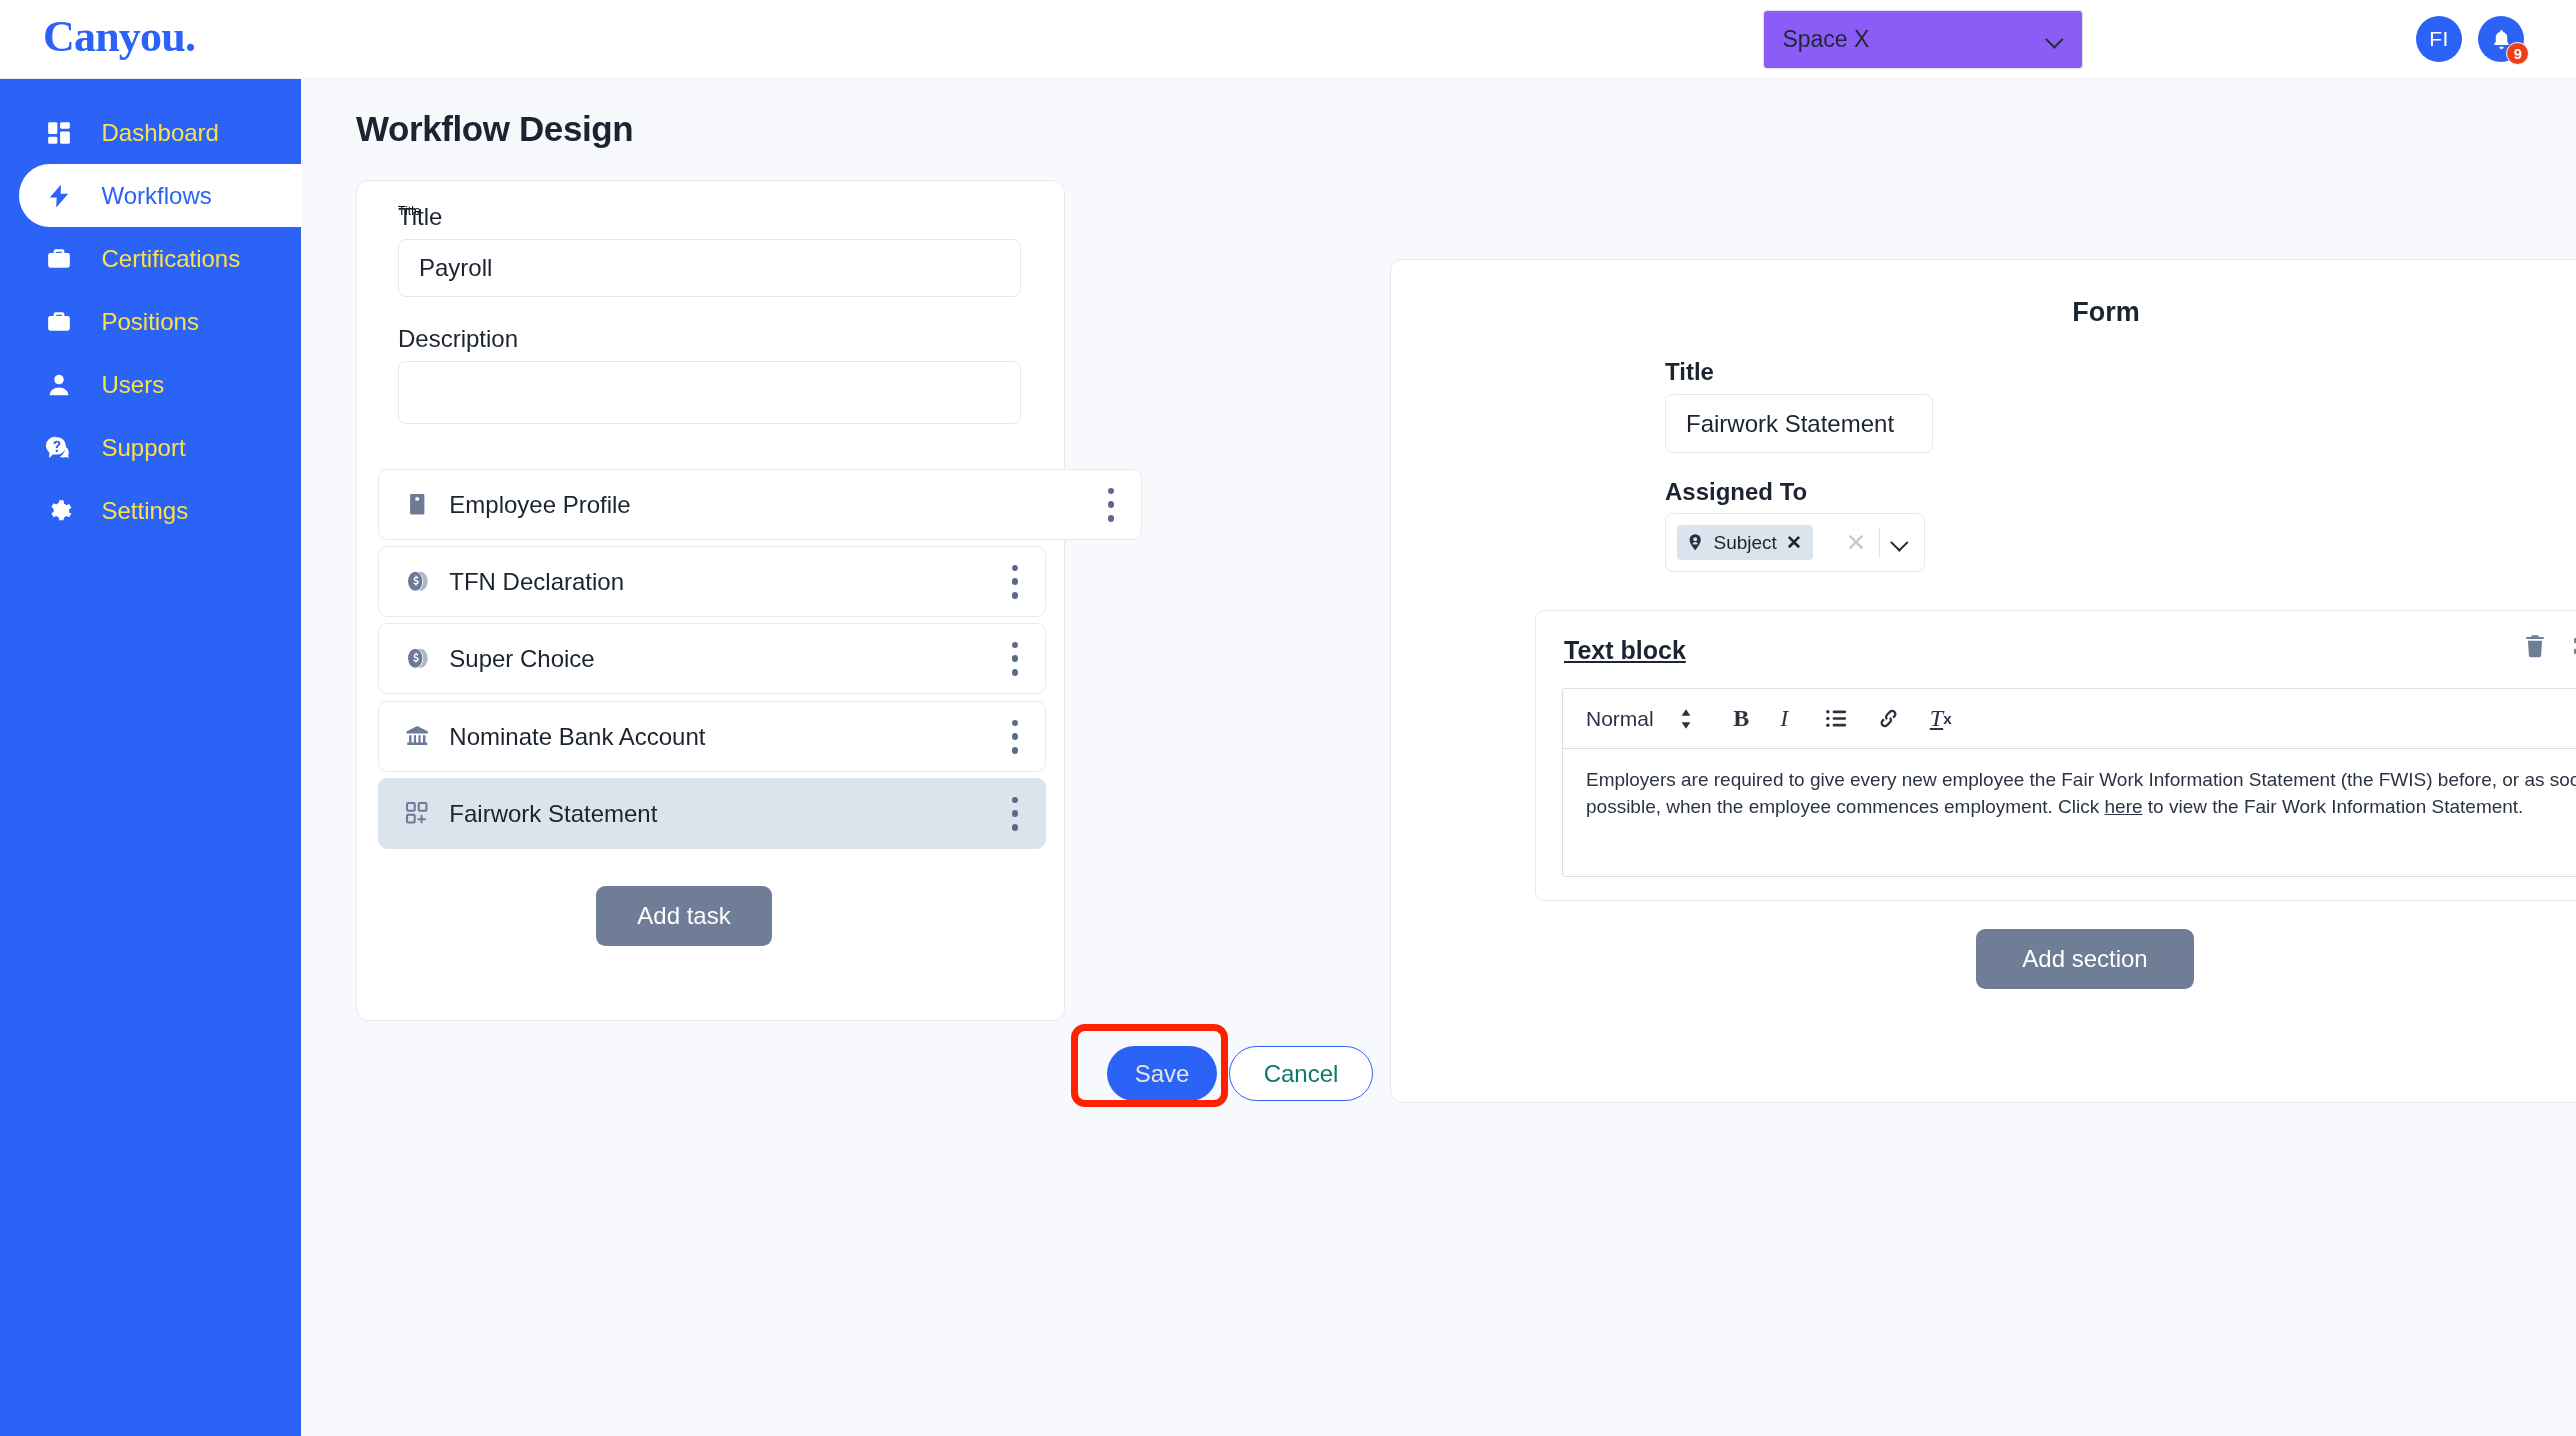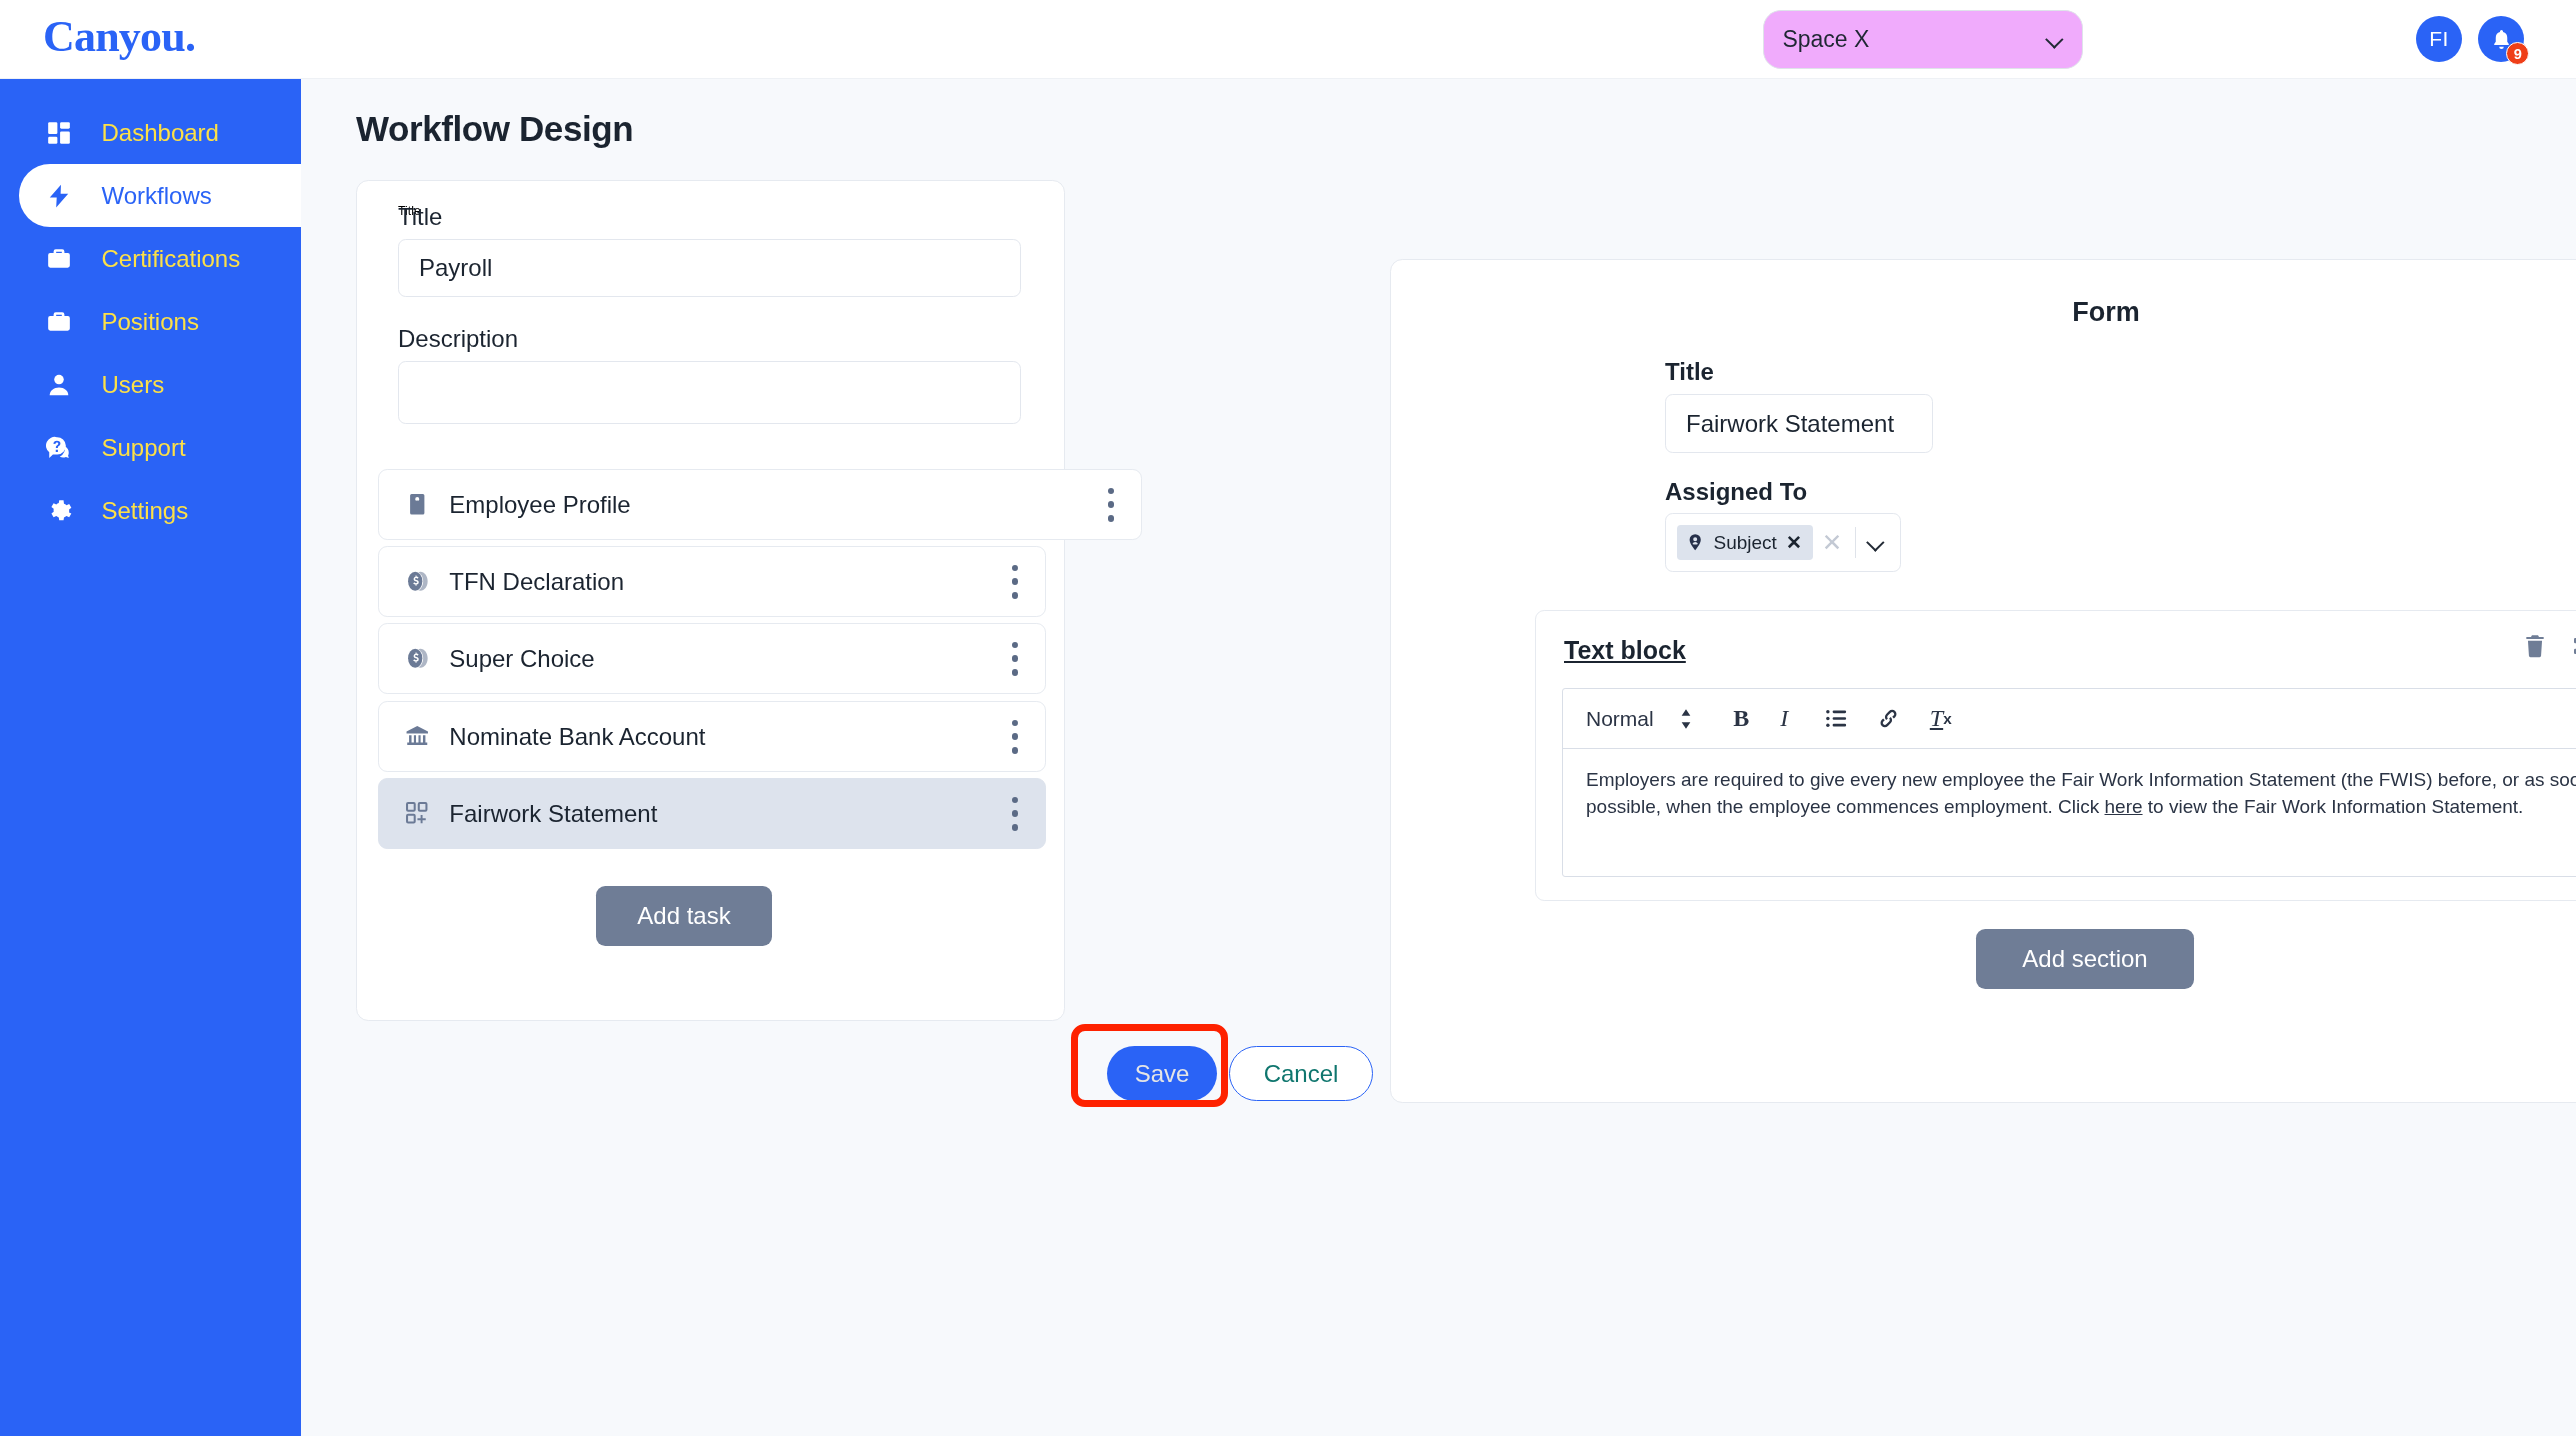--- a/index.html
+++ b/index.html
@@ -18,22 +18,22 @@
     border-bottom: 0.8px solid #eef1f5;
   }
   .logo {
     position: absolute; left: 43px; top: 10.7px;
     font-family: "Liberation Serif", serif;
     font-size: 44px; font-weight: bold; color: #2a63f6; letter-spacing: -0.8px;
   }
   .space-select {
     position: absolute; left: 1763px; top: 10px;
     width: 320px; height: 59px;
-    border: 0.8px solid #dfe3ea; border-radius: 18px;
-    background: #f0abfc; display: flex; align-items: center;
+    border: 0.8px solid #dfe3ea; border-radius: 4px;
+    background: #8b5cf6; display: flex; align-items: center;
     padding: 0 18.4px; cursor: pointer;
   }
   .space-select .val { font-size: 23px; color: #1f2733; flex: 1; }
   .chev { width: 17px; height: 17px; position: relative; }
   .chev::before {
     content: ""; position: absolute; left: 1.5px; top: 1.5px;
     width: 10.7px; height: 10.7px; border-right: 2.7px solid #222a35;
     border-bottom: 2.7px solid #222a35; transform: rotate(45deg);
   }
   .avatar {
@@ -372,21 +372,21 @@
       <div class="form-heading" style="position:absolute;left:0;top:37px;width:100%;">Form</div>
 
       <div class="field-label" style="position:absolute;left:274px;top:98px;font-weight:bold;">Title</div>
 
       <div class="input-box" style="position:absolute;left:274px;top:134px;width:268px;height:59px;">
         <span>Fairwork Statement</span>
       </div>
 
       <div class="field-label" style="position:absolute;left:274px;top:218px;font-weight:bold;">Assigned To</div>
 
-      <div class="input-box" style="position:absolute;left:274px;top:253px;width:236px;height:59px;justify-content:space-between;padding:0 9.2px 0 10.7px;">
+      <div class="input-box" style="position:absolute;left:274px;top:253px;width:260px;height:59px;justify-content:space-between;padding:0 9.2px 0 10.7px;">
         <span class="chip">
           <span class="cico">
             <svg viewBox="0 0 24 24">
                 <path d="M12 1.5a7.3 7.3 0 0 0-7.3 7.3c0 5.5 7.3 13.7 7.3 13.7s7.3-8.2 7.3-13.7A7.3 7.3 0 0 0 12 1.5zm0 4.1a2.6 2.6 0 1 1-2.6 2.6A2.6 2.6 0 0 1 12 5.6zm0 9.5a9 9 0 0 1-3.6-.9 3.9 3.9 0 0 1 7.2 0 9 9 0 0 1-3.6.9z"></path>
               </svg>
           </span>
           <span class="clabel">Subject</span>
           <span class="cx">✕</span>
         </span>
         <span style="display:flex;align-items:center;gap:12.3px;">

